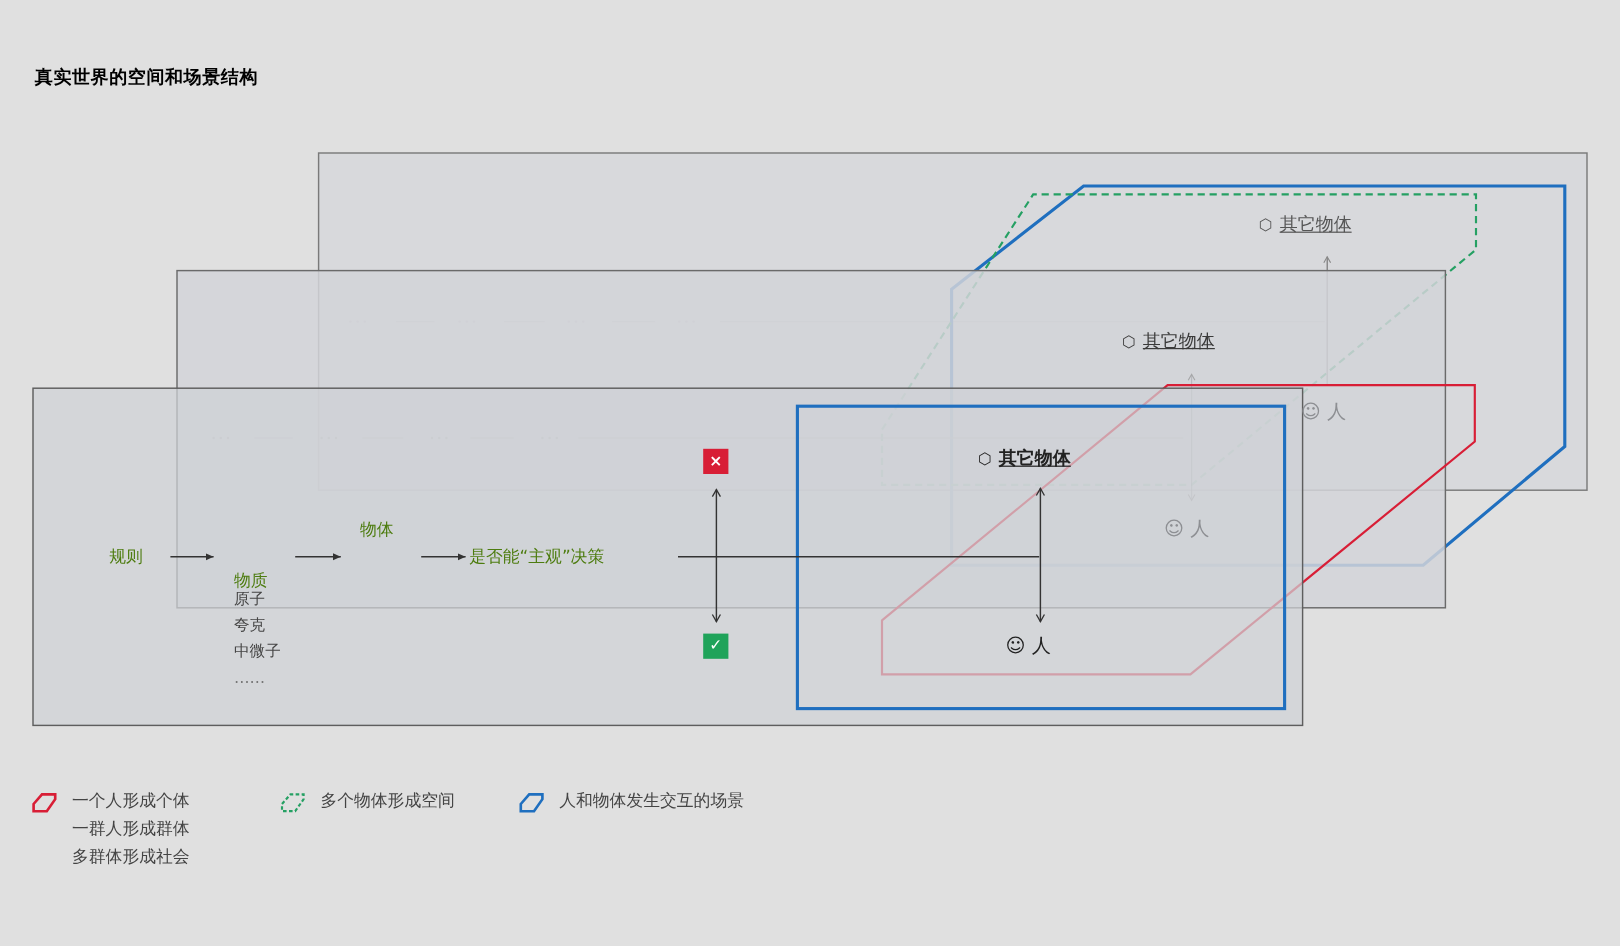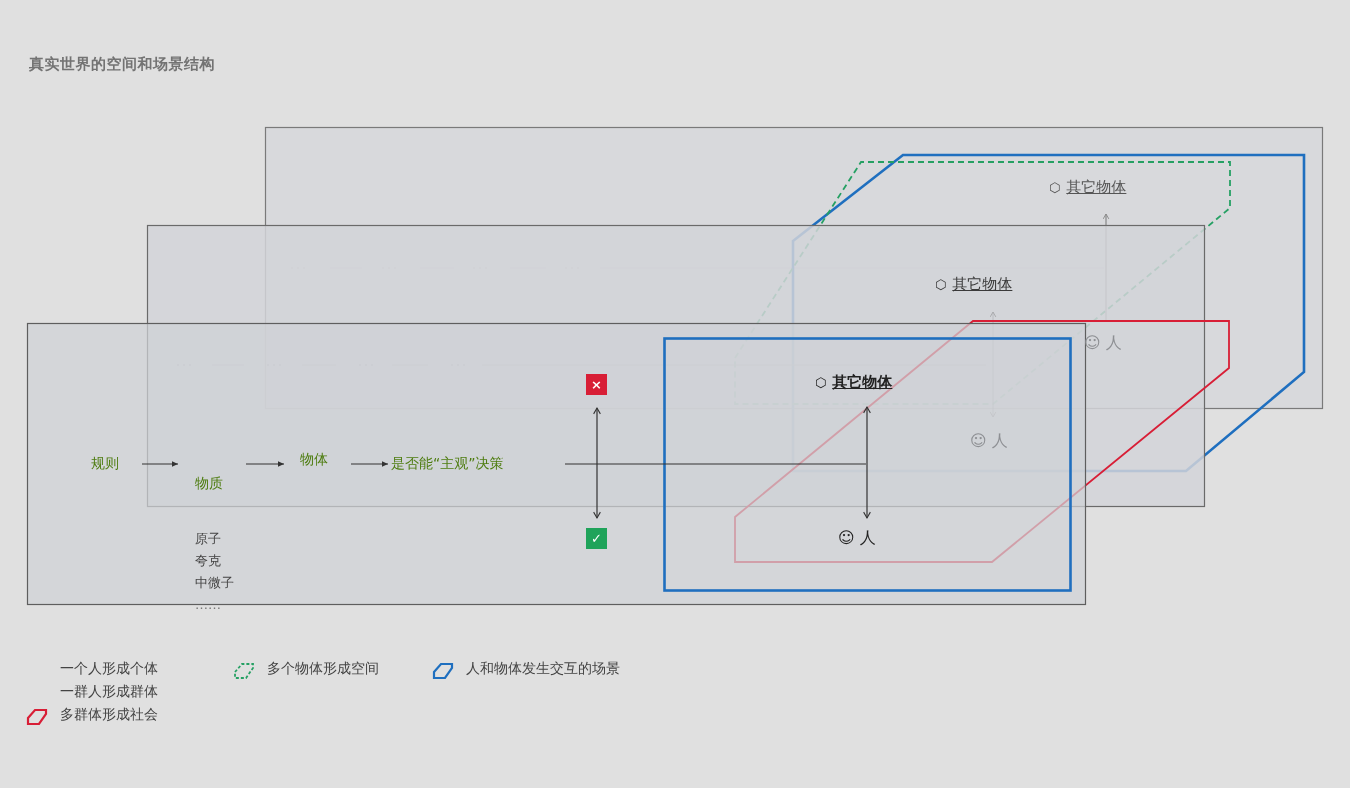--- a/index.html
+++ b/index.html
@@ -5,21 +5,21 @@
   html, body { margin: 0; padding: 0; }
   body {
     width: 1350px; height: 788px; overflow: hidden;
     background: #e0e0e0;
     font-family: "DejaVu Sans", "Liberation Sans", sans-serif;
     color: #333;
     position: relative;
   }
   .title {
     position: absolute; left: 29px; top: 55px;
-    font-size: 15px; font-weight: bold; color: #737373;
+    font-size: 15px; font-weight: bold; color: #000000;
     letter-spacing: 0.5px;
   }
   svg.diagram { position: absolute; left: 0; top: 0; }
   .lbl { position: absolute; white-space: nowrap; }
   .flow { font-size: 14px; color: #4d7c0f; }
   .sub { font-size: 13px; color: #444; line-height: 22px; }
   .obj { font-size: 15px; text-decoration: underline; }
   .obj-front { color: #222; }
   .obj-mid { color: #3a3a3a; }
   .obj-back { color: #555; }
@@ -27,21 +27,21 @@
   .person-mid { color: #8d8f93; font-size: 16px; }
   .person-back { color: #8d8f93; font-size: 16px; }
   .hexglyph { display:inline-block; margin-right: 6px; font-size: 13px; }
   .badge {
     position: absolute; width: 21px; height: 21px;
     color: #fff; font-size: 13px; font-weight: bold;
     display: flex; align-items: center; justify-content: center;
   }
   .badge-no { background: #d81e36; }
   .badge-yes { background: #1fa35a; }
-  .legend { position: absolute; top: 657px; display: flex; align-items: flex-end; }
+  .legend { position: absolute; top: 657px; display: flex; align-items: flex-start; }
   .legend .text { font-size: 14px; color: #444; line-height: 23px; }
   .legend svg { margin-right: 12px; margin-top: 3px; }
 </style>
 </head>
 <body>
 
 <div class="title">真实世界的空间和场景结构</div>
 
 <svg class="diagram" width="1350" height="788" viewBox="0 0 1350 788">
   <defs>
@@ -127,24 +127,24 @@
     <line x1="565" y1="464" x2="866" y2="464" stroke="#333" stroke-width="1.2"></line>
   </g>
 
   <line x1="597" y1="408" x2="597" y2="518" stroke="#333" stroke-width="1.2" marker-start="url(#arrowOpen)" marker-end="url(#arrowOpen)"></line>
 
   <line x1="867" y1="407" x2="867" y2="518" stroke="#333" stroke-width="1.2" marker-start="url(#arrowOpen)" marker-end="url(#arrowOpen)"></line>
 </svg>
 
 <div class="lbl flow" style="left:91px; top:455px;">规则</div>
 <div class="lbl flow" style="left:195px; top:475px;font-family:Liberation Serif, serif;">物质</div>
-<div class="lbl flow" style="left:300px; top:451px;">物体</div>
+<div class="lbl flow" style="left:300px; top:433px;">物体</div>
 <div class="lbl flow" style="left:391px; top:455px;">是否能“主观”决策</div>
 
-<div class="lbl sub" style="left:195px; top:489px;margin-top:39px;">
+<div class="lbl sub" style="left:195px; top:489px;">
   <div>原子</div>
   <div>夸克</div>
   <div>中微子</div>
   <div style="color:#777;">……</div>
 </div>
 
 <div class="badge badge-no" style="left:586px; top:374px;">×</div>
 <div class="badge badge-yes" style="left:586px; top:528px;">✓</div>
 
 <div class="lbl obj obj-back" style="left:1049px; top:178px;">

